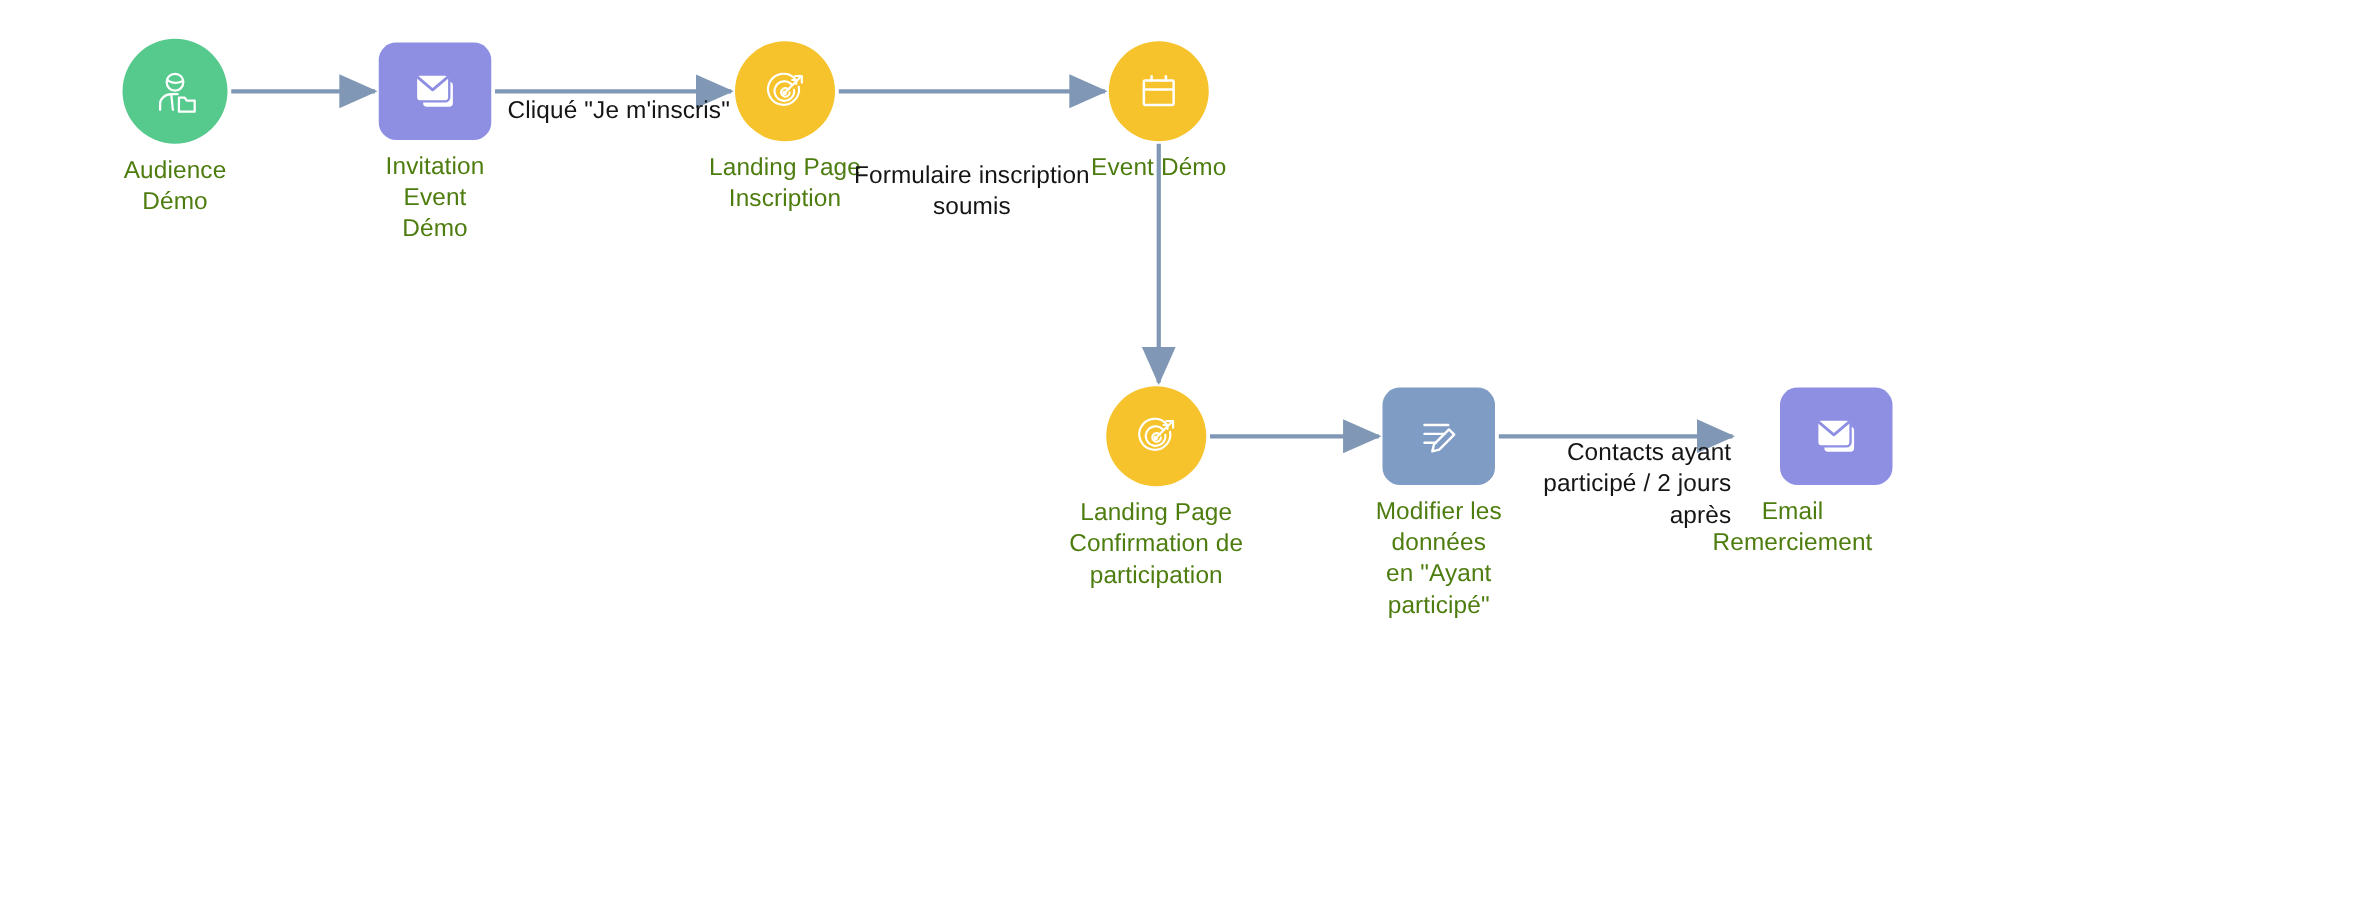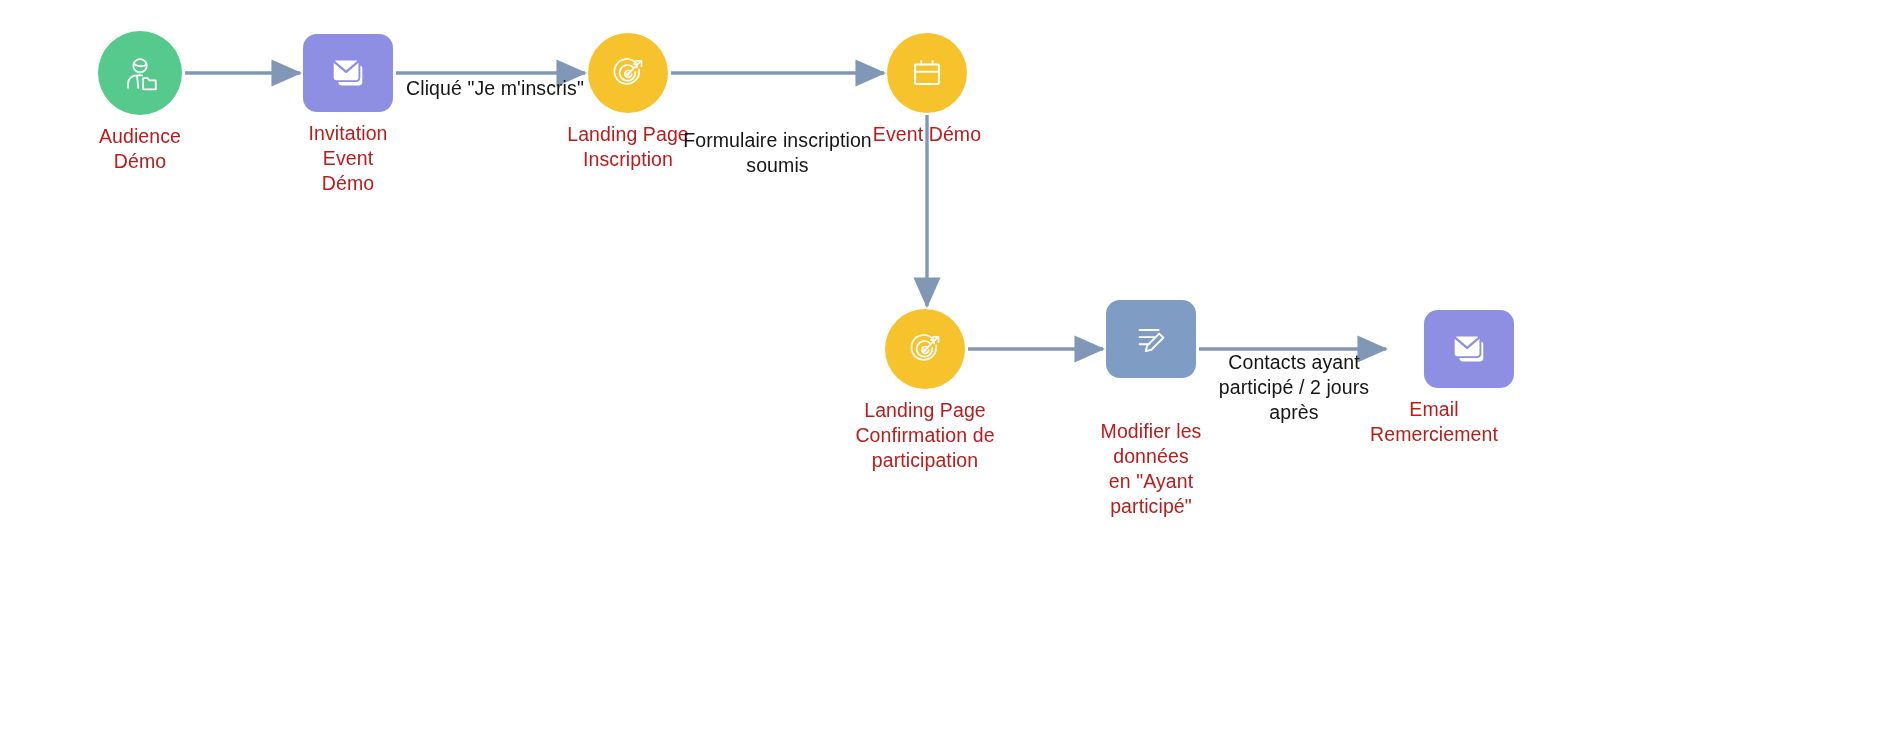--- a/index.html
+++ b/index.html
@@ -41,21 +41,21 @@
     justify-content: center;
     box-sizing: border-box;
   }
   .shape.circle { border-radius: 50%; }
   .shape.rounded { border-radius: 14px; }
   .node-label {
     margin-top: 9px;
     font-size: 19.5px;
     line-height: 25px;
     text-align: center;
-    color: #b91c1c;
+    color: #4d7c0f;
     white-space: pre-line;
     letter-spacing: 0.1px;
   }
 
   
   .edge-label {
     position: absolute;
     font-size: 19.5px;
     line-height: 25px;
     text-align: center;
@@ -162,21 +162,21 @@
           <path d="M30.5 9.2h5.6v5.6"></path>
           <path d="M28.1 12.6h3.3v3.3"></path>
         </svg>
       </span>
     </div>
     <div class="node-label">Landing Page
 Confirmation de
 participation</div>
   </div>
 
-  <div class="node" style="left:1071px; top:300px; width:160px;gap:32px;">
+  <div class="node" style="left:1071px; top:310px; width:160px;">
     <div class="shape rounded" style="width:90px; height:78px; background:#7f9cc4;">
       <span>
         <svg class="icon-svg" width="44" height="40" viewBox="0 0 46 42" fill="none" stroke="#ffffff" stroke-width="2" stroke-linecap="round" stroke-linejoin="round">
           <path d="M11 11.5h20"></path>
           <path d="M11 19h17"></path>
           <path d="M11 26.5h9.5"></path>
           <path d="M31.6 15.3l4.4 4.4-12.6 12.6-5.8 1.4 1.4-5.8z"></path>
         </svg>
       </span>
     </div>
@@ -195,17 +195,17 @@
       </span>
     </div>
     <div class="node-label">Email Remerciement</div>
   </div>
 
   <div class="edge-label" style="left:400px; top:76px; width:190px;">Cliqué "Je m'inscris"</div>
 
   <div class="edge-label" style="left:675px; top:80px; width:205px;margin-top:48px;">Formulaire inscription
 soumis</div>
 
-  <div class="edge-label" style="left:1203px; top:350px; width:182px;">Contacts ayant
+  <div class="edge-label" style="left:1203px; top:350px; width:182px;text-align:right;">Contacts ayant
 participé / 2 jours
 après</div>
 
 </div>
 
 </body></html>

